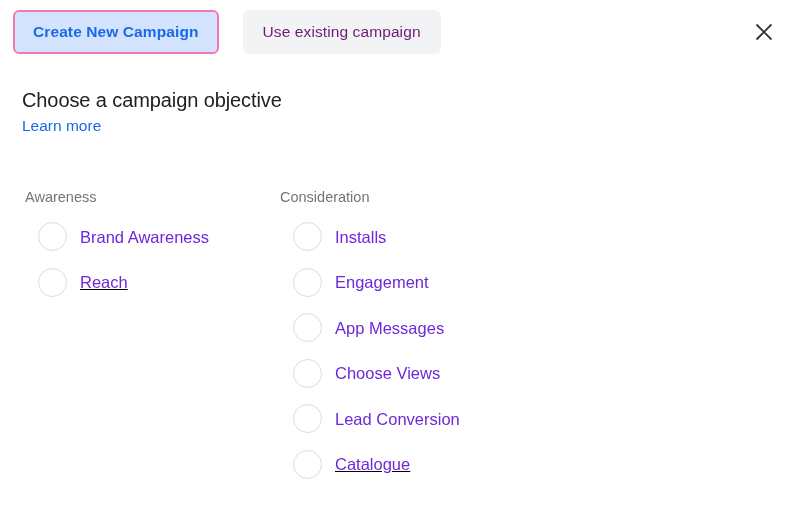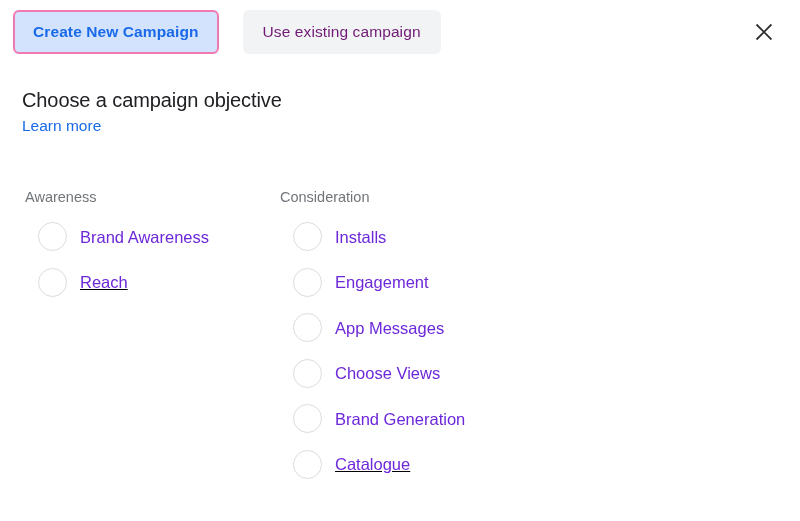--- a/index.html
+++ b/index.html
@@ -215,21 +215,21 @@
         <span class="option-label">App Messages</span>
       </div>
 
       <div class="option">
         <span class="radio"></span>
         <span class="option-label">Choose Views</span>
       </div>
 
       <div class="option">
         <span class="radio"></span>
-        <span class="option-label">Brand Generation</span>
+        <span class="option-label">Lead Conversion</span>
       </div>
 
       <div class="option">
         <span class="radio"></span>
         <span class="option-label">Catalogue</span>
       </div>
     </div>
 
 
   </div>

